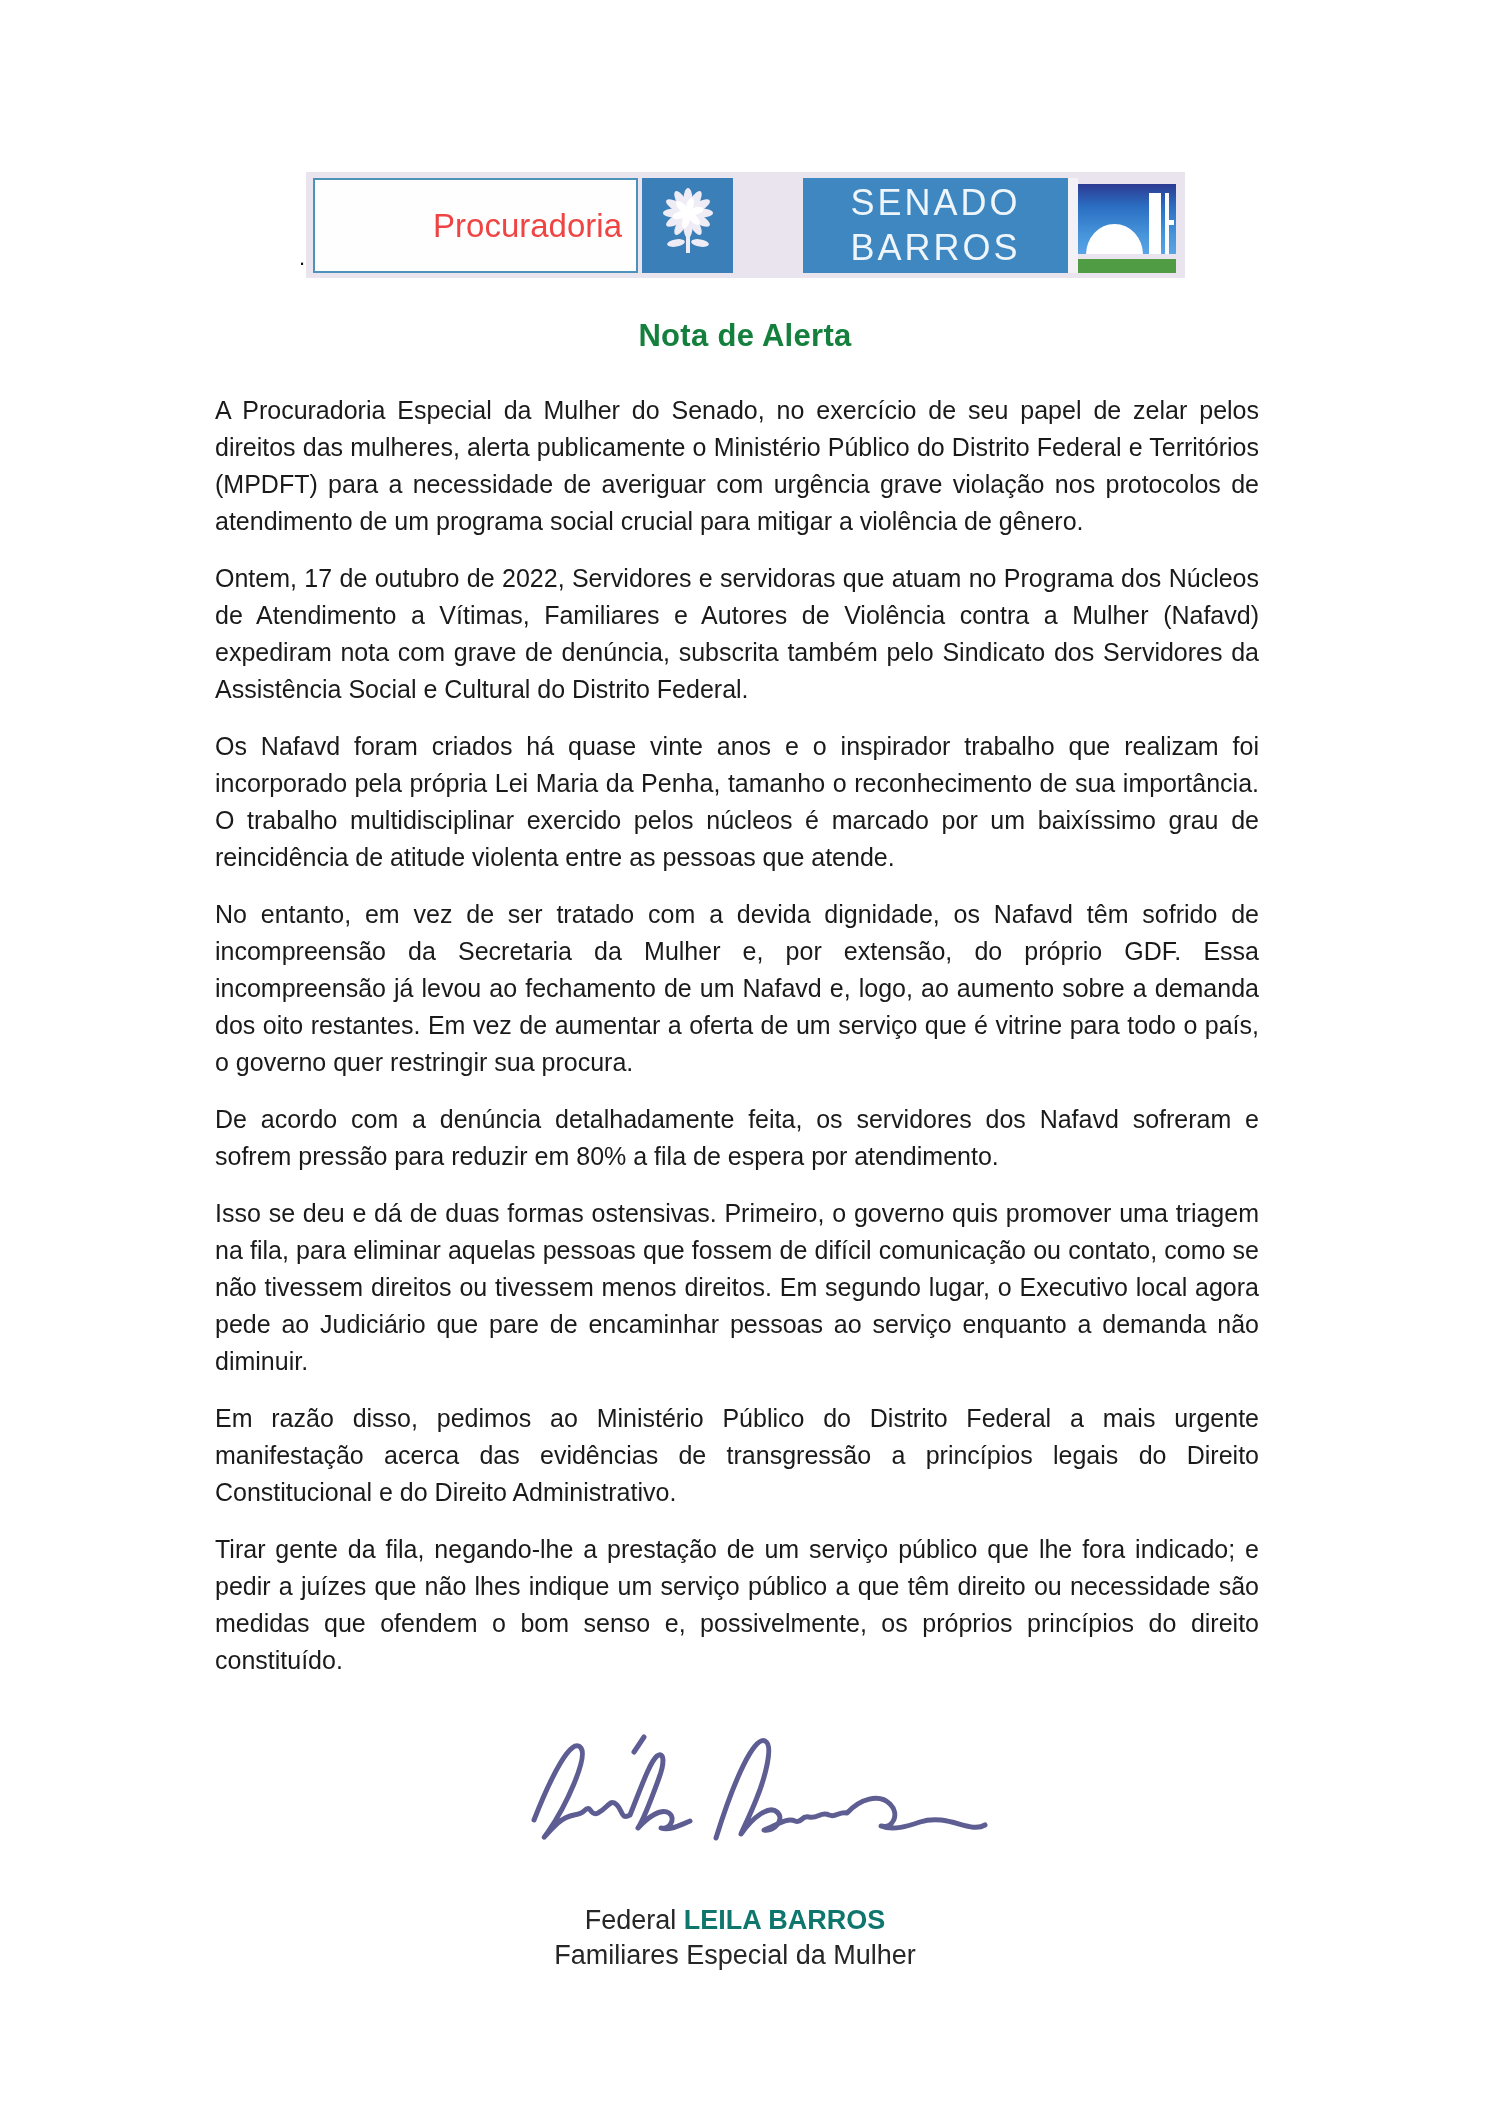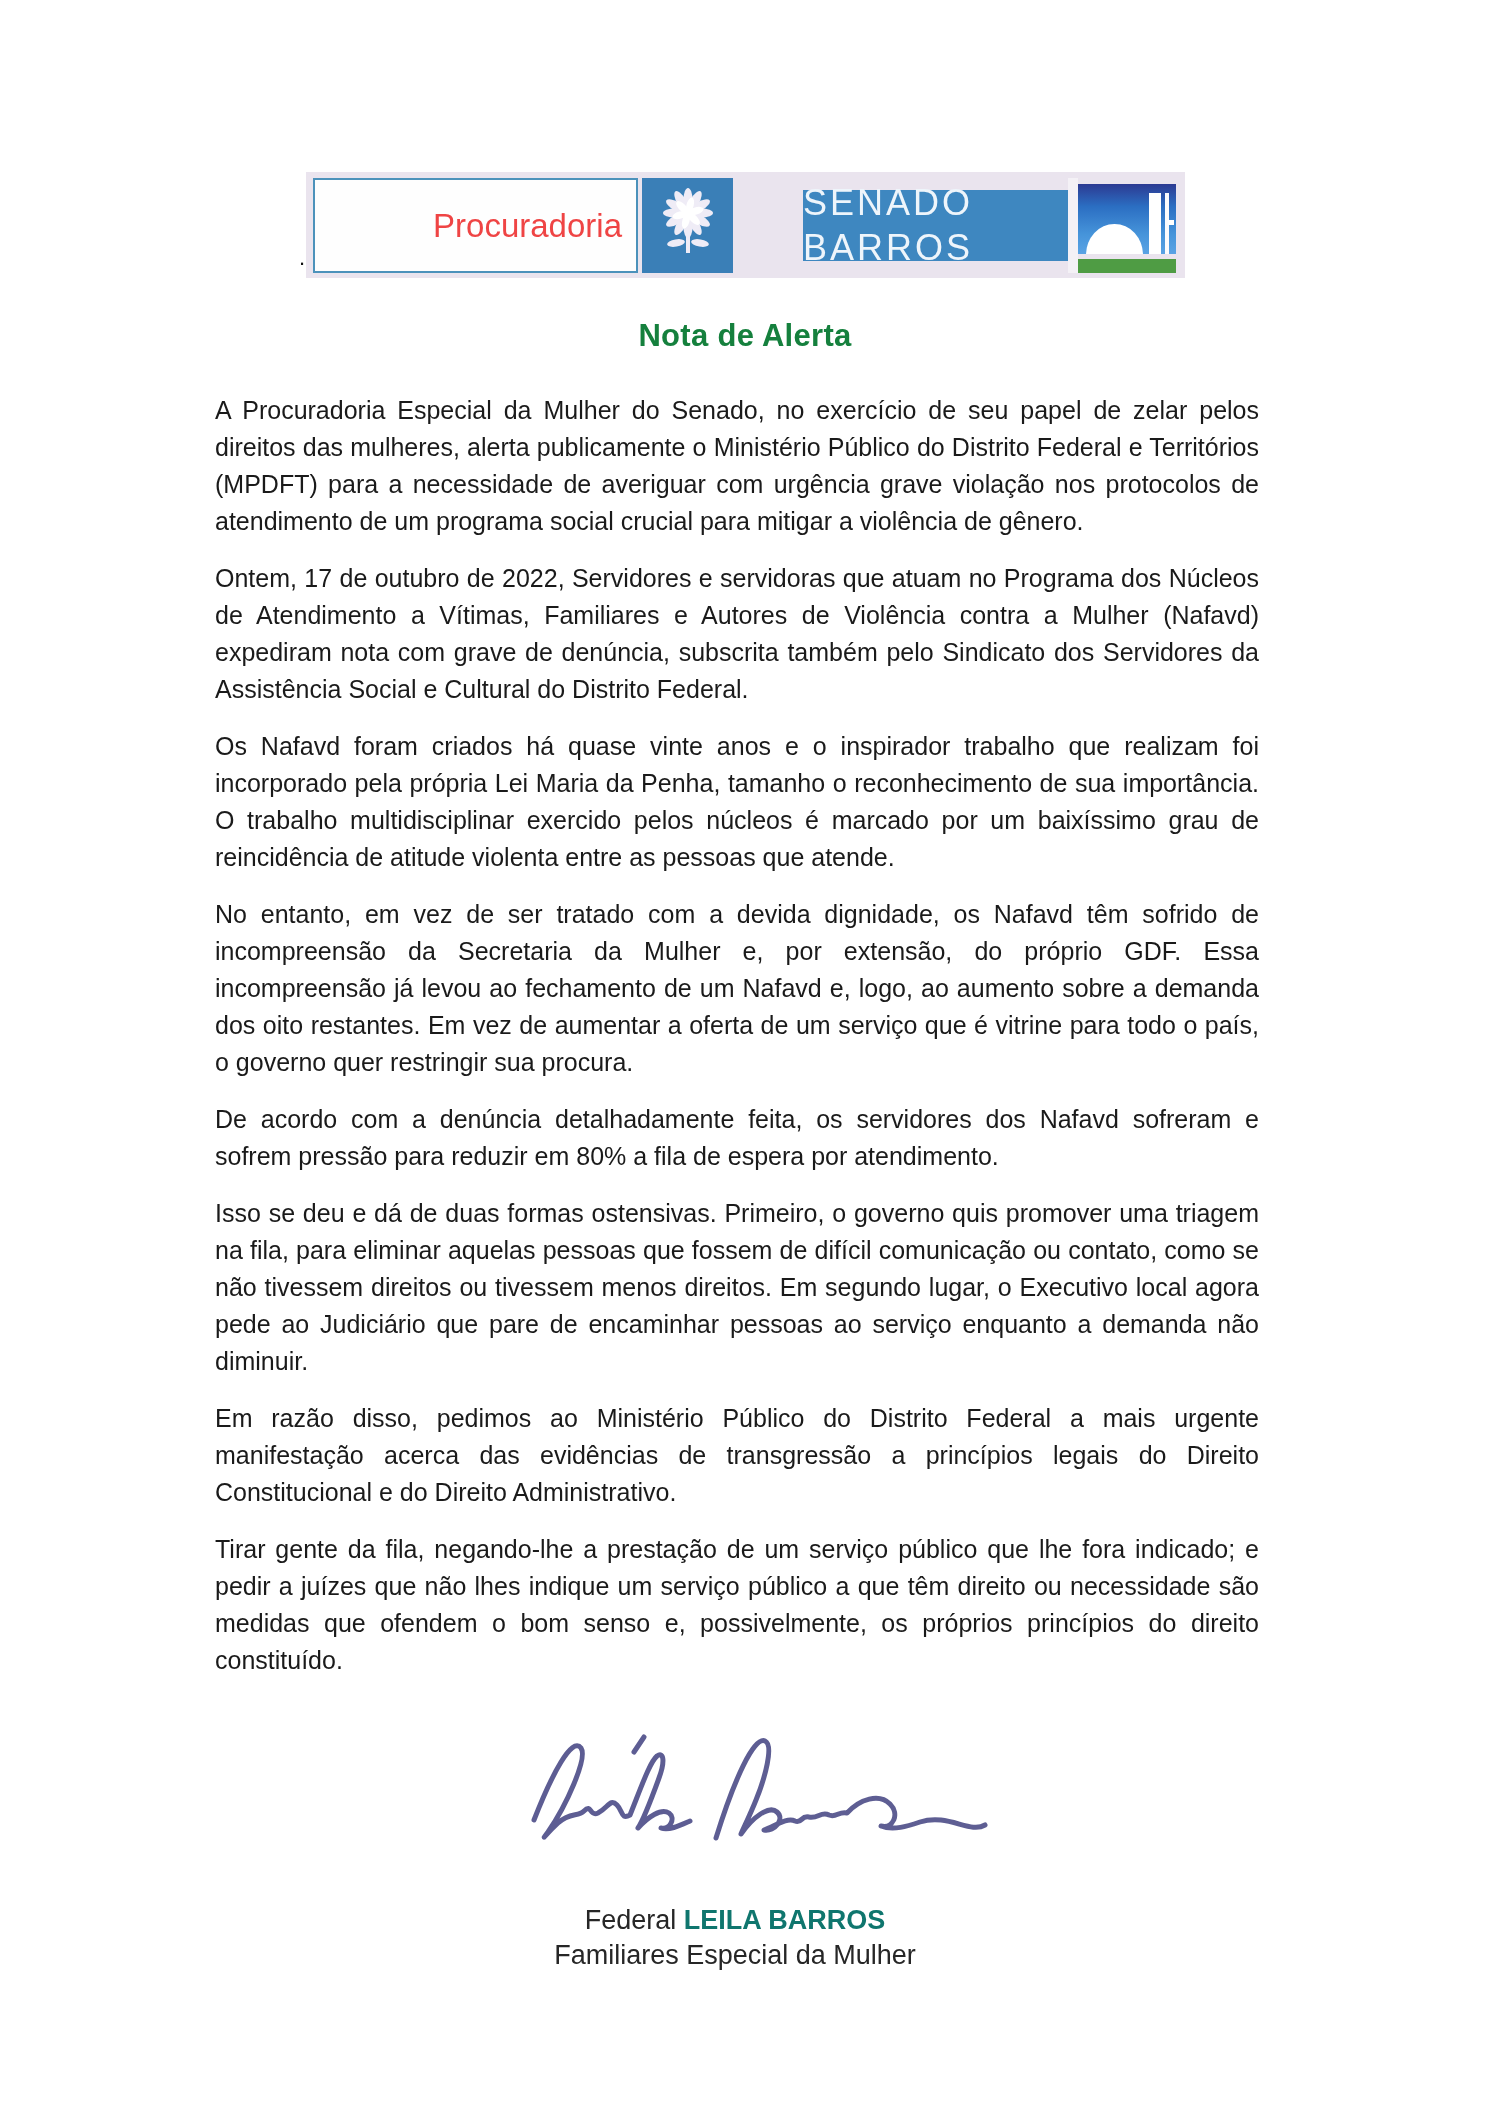--- a/index.html
+++ b/index.html
@@ -22,22 +22,22 @@
     display:flex;flex-direction:column;justify-content:center;
     text-align:right;padding-right:14px;
     color:#ef4444;font-size:33px;line-height:41px;font-weight:400;
   }
   .box-flower{
     margin-left:4px;width:91px;height:95px;background:#3a7fb7;
     display:flex;align-items:center;justify-content:center;
   }
   .strip-gap{width:70px;height:95px;}
   .box-senado{
-    width:265px;height:71px;background:#3e87c0;
-    display:flex;flex-direction:column;justify-content:center;
+    width:265px;height:95px;background:#3e87c0;
+    display:flex;flex-direction:column;justify-content:center;align-items:center;
     color:#eef5fb;font-size:36px;line-height:45px;letter-spacing:3px;font-weight:400;
   }
   .strip-gap2{width:10px;height:95px;background:#f4f1f6;}
   .box-congress{
     width:98px;height:95px;display:flex;flex-direction:column;justify-content:flex-start;
     padding-top:6px;box-sizing:border-box;
   }
   .congress-sky{
     position:relative;height:72px;overflow:hidden;
     background:linear-gradient(180deg,#2c3a92 0%,#2b6ec2 32%,#4694da 72%,#5aa3e4 100%);

